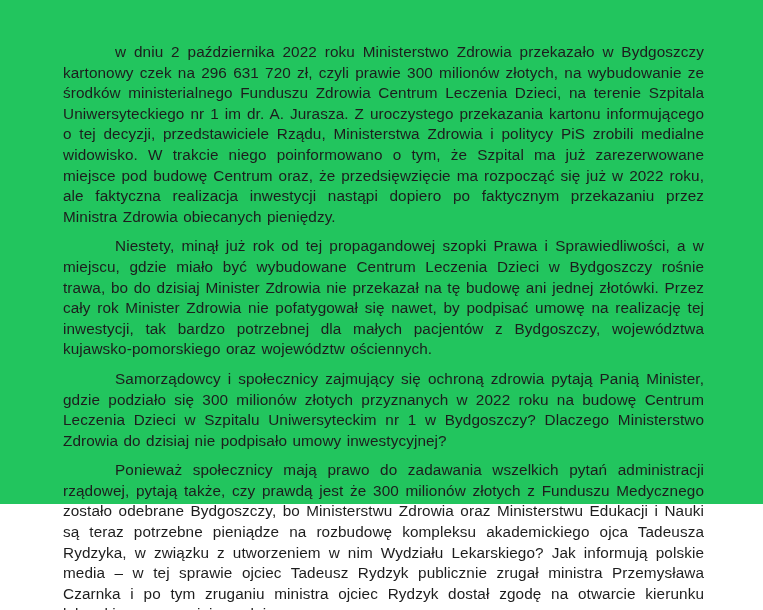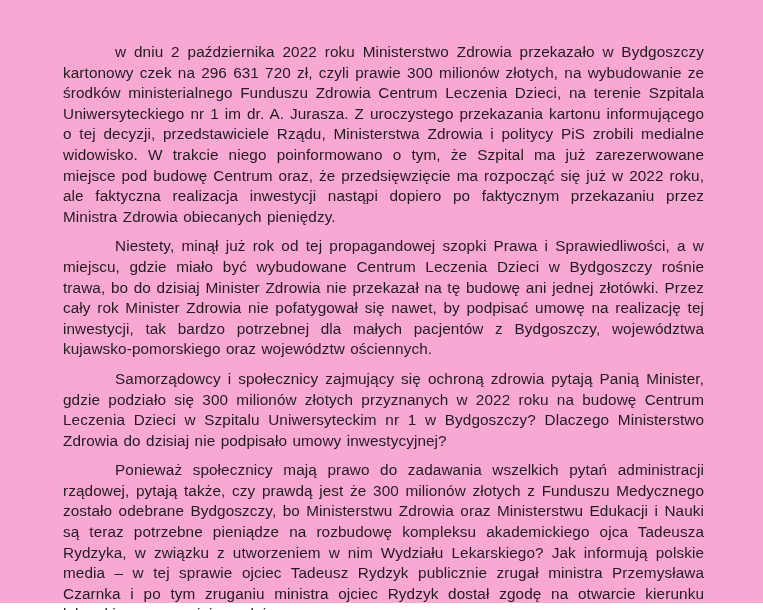--- a/index.html
+++ b/index.html
@@ -8,22 +8,22 @@
     background: #ffffff;
   }
   body {
     width: 763px;
     height: 610px;
     overflow: hidden;
   }
   .page {
     box-sizing: border-box;
     width: 763px;
-    height: 603px;
-    background: #f9a8d4;
+    height: 504px;
+    background: #22c55e;
     padding: 42px 59px 0 63px;
     font-family: "Liberation Sans", "DejaVu Sans", sans-serif;
     font-size: 15.3px;
     line-height: 20.6px;
     color: #1d1d1d;
     -webkit-font-smoothing: antialiased;
   }
   .para {
     margin: 0 0 9px 0;
     text-align: justify;

